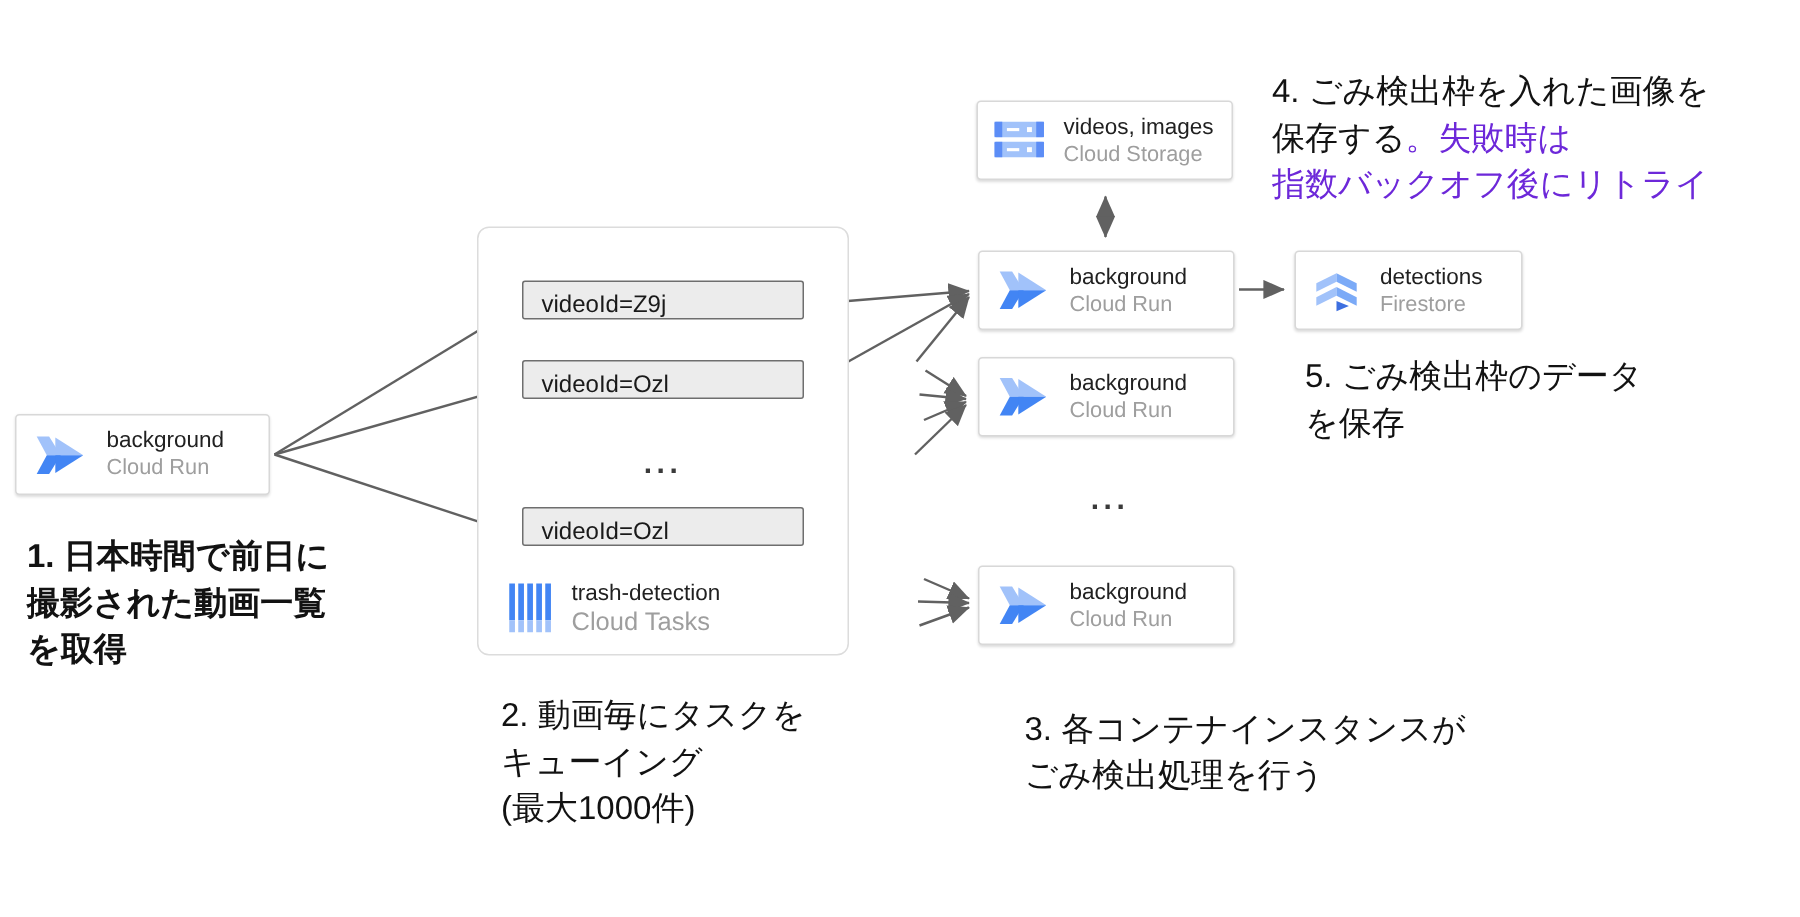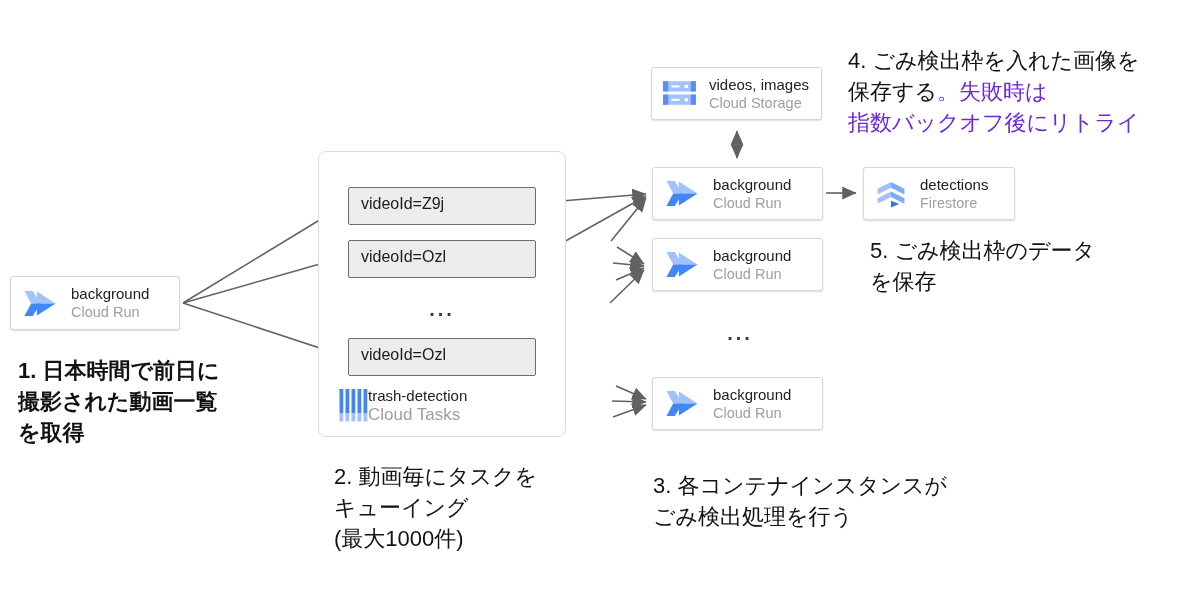--- a/index.html
+++ b/index.html
@@ -11,28 +11,28 @@
   .node{
     position:absolute;display:flex;align-items:center;gap:12px;
     background:#fff;border:1px solid #d8d8d8;border-radius:3px;
     box-shadow:0 1px 2px rgba(0,0,0,.14);
     padding-left:10px;box-sizing:border-box;
   }
   .node .txt{display:flex;flex-direction:column;}
   .node .title{font-size:15px;color:#212121;line-height:19px;}
   .node .sub{font-size:14.5px;color:#9e9e9e;line-height:19px;}
   .queue-node{
-    position:absolute;display:flex;align-items:center;background:transparent;
+    position:absolute;display:flex;align-items:center;gap:13px;background:transparent;
   }
   .tasks-container{
     position:absolute;left:318px;top:151px;width:248px;height:286px;
     background:#fff;border:1px solid #dcdcdc;border-radius:8px;box-sizing:border-box;
   }
   .task{
-    position:absolute;width:188px;height:38px;box-sizing:border-box;
+    position:absolute;width:188px;height:26px;box-sizing:border-box;
     background:#ececec;border:1.5px solid #6e6e6e;border-radius:2px;
     font-size:16px;color:#1a1a1a;line-height:31px;padding-left:12px;
   }
   .ellipsis{
     position:absolute;font-size:20px;font-weight:700;letter-spacing:3px;color:#3a3a3a;
     text-align:center;
   }
   .ann{position:absolute;font-size:22px;line-height:31px;color:#121212;white-space:nowrap;}
   .ann .red{color:#6d28d9;text-align:center;}
   .icon{display:inline-flex;flex:none;}
@@ -213,21 +213,21 @@
     <div>撮影された動画一覧</div>
     <div>を取得</div>
   </div>
 
   <div class="ann" style="left:334px;top:461px;">
     <div>2. 動画毎にタスクを</div>
     <div>キューイング</div>
     <div>(最大1000件)</div>
   </div>
 
-  <div class="ann" style="left:653px;top:470px;">
+  <div class="ann" style="left:683px;top:470px;">
     <div>3. 各コンテナインスタンスが</div>
     <div>ごみ検出処理を行う</div>
   </div>
 
   <div class="ann" style="left:848px;top:45px;">
     <div>
       <span>4. ごみ検出枠を入れた画像を</span>
     </div>
     <div>
       <span>保存する</span><span class="red">。失敗時は</span>

